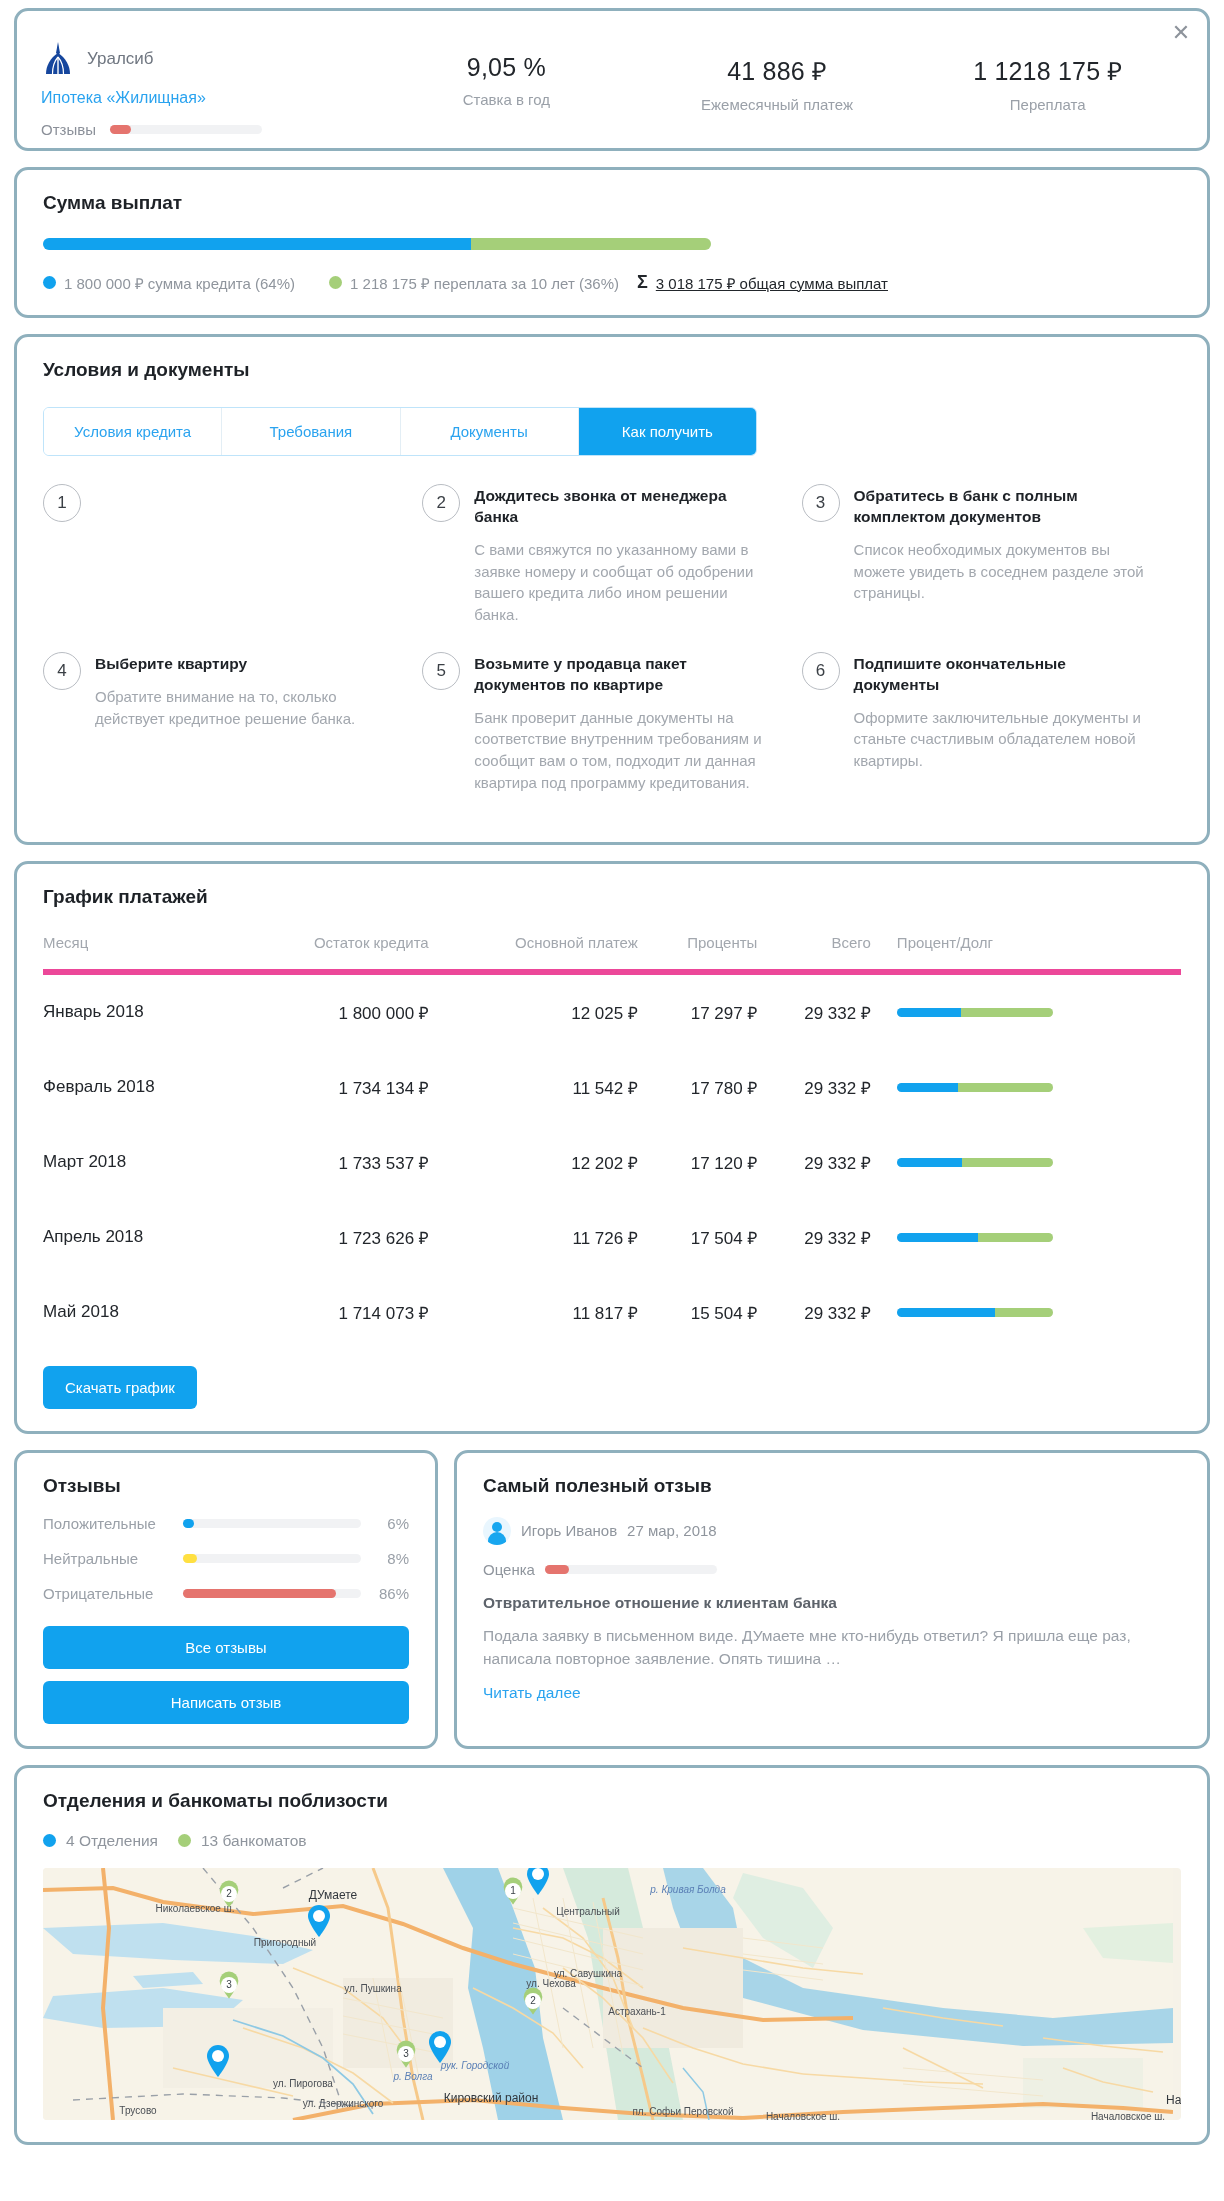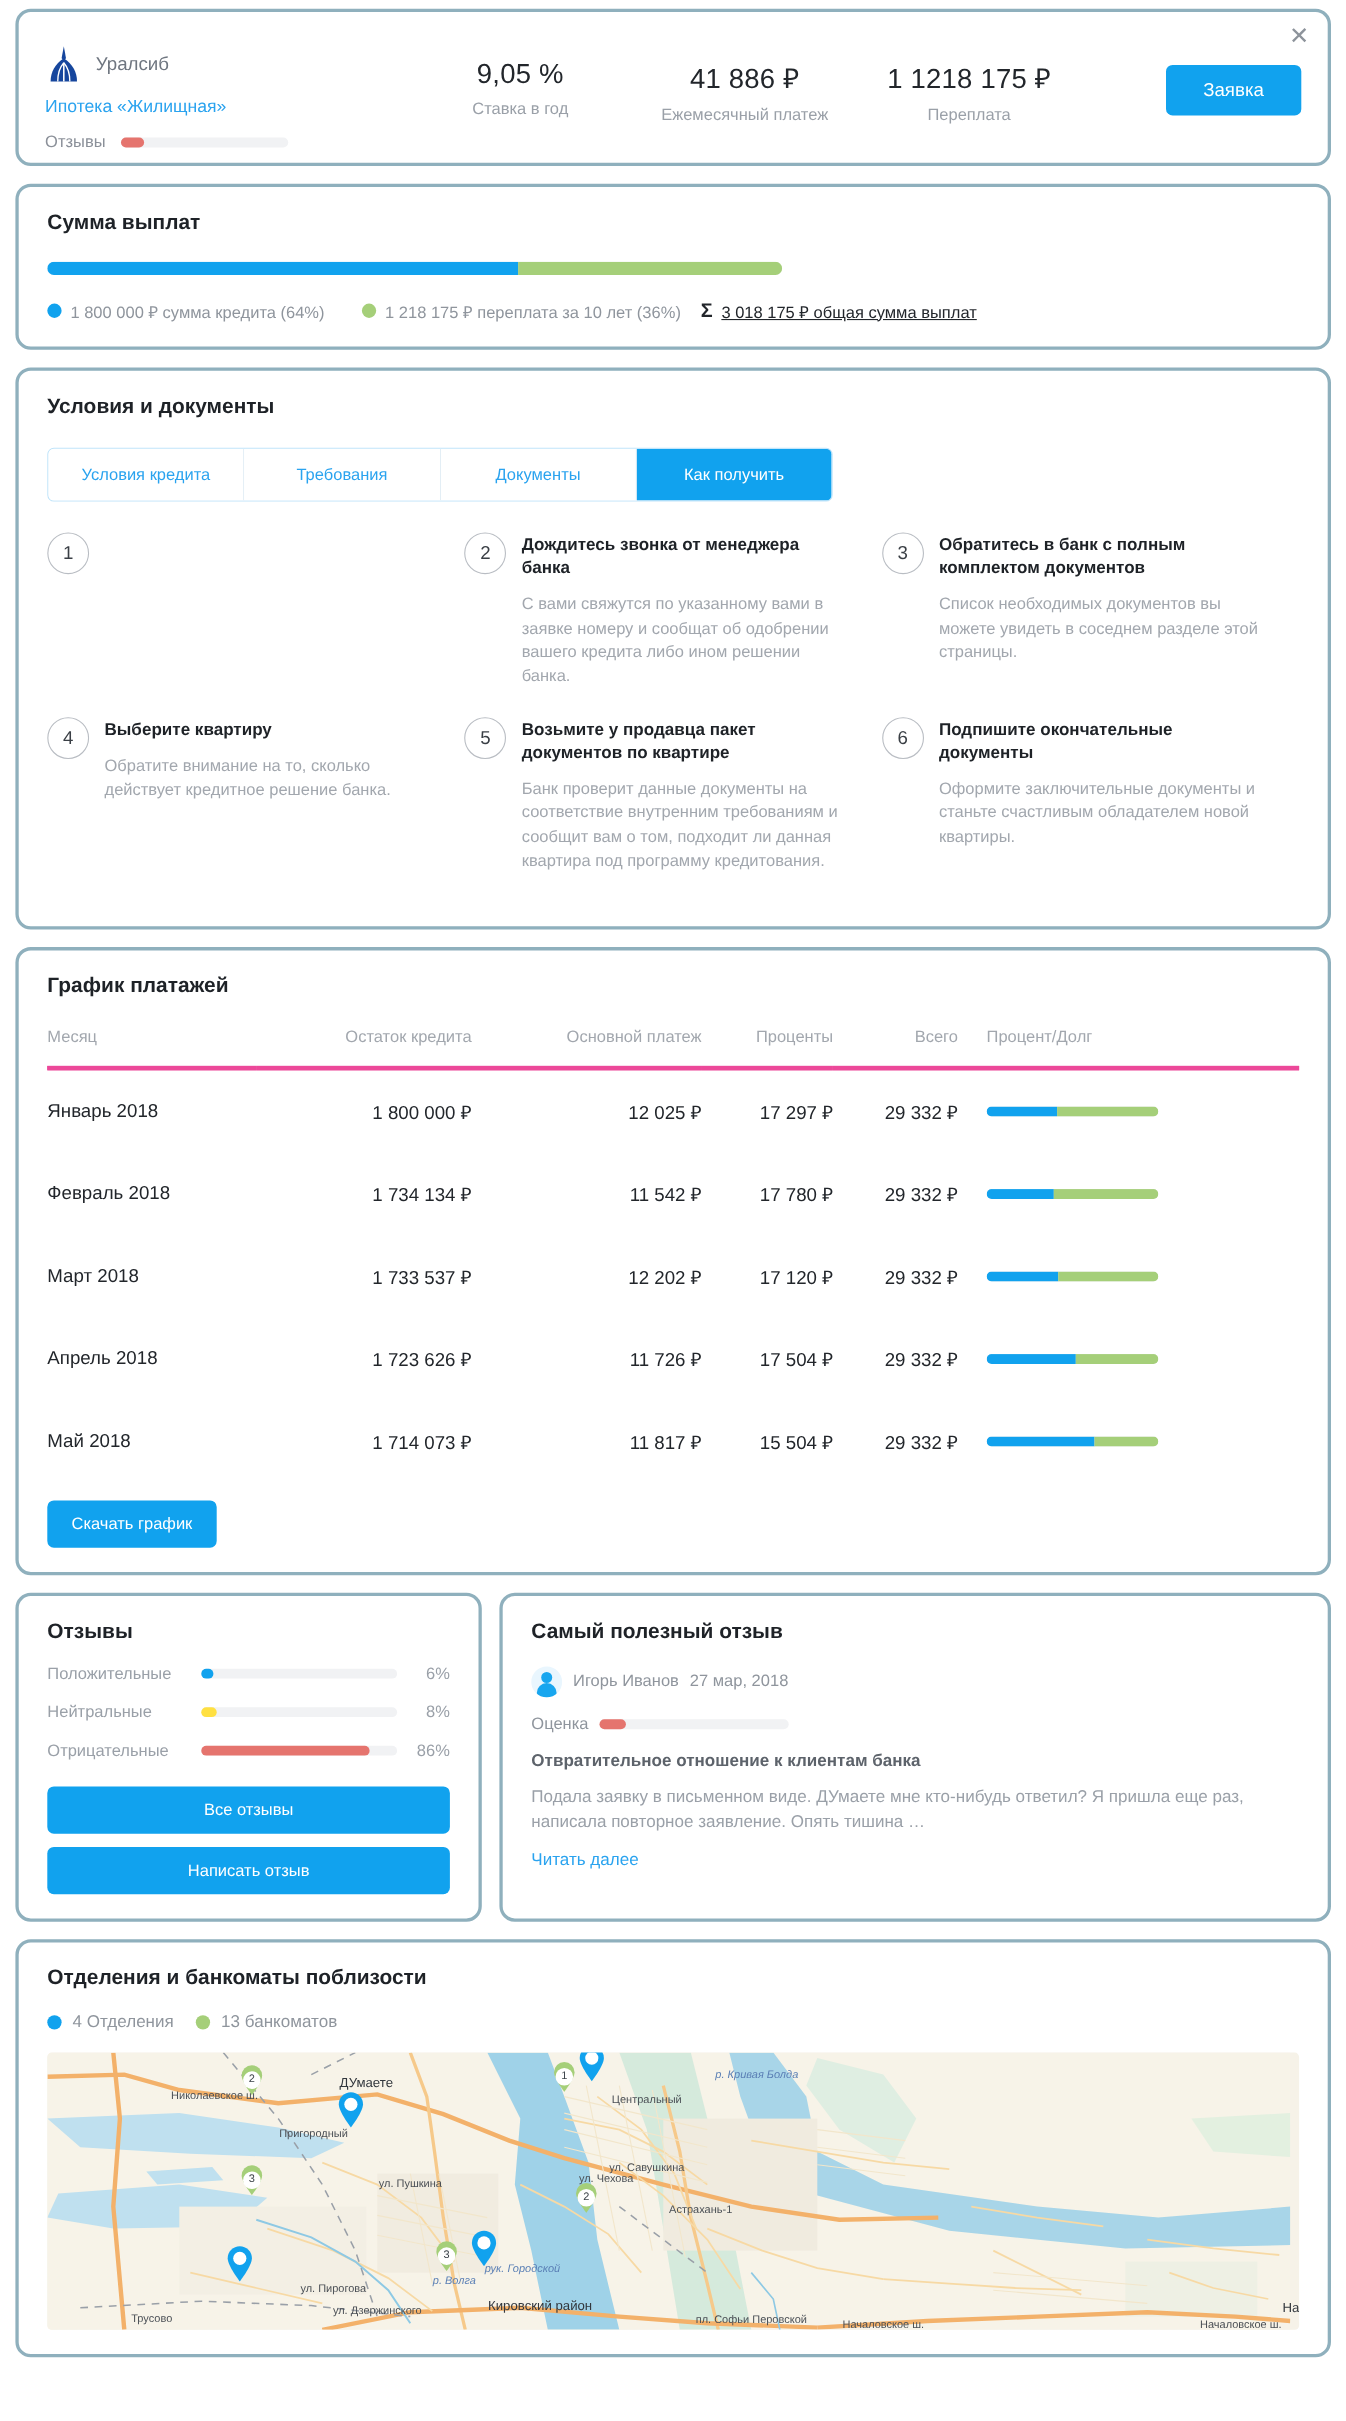--- a/index.html
+++ b/index.html
@@ -87,21 +87,21 @@
     display: flex; align-items: center; justify-content: center;
   }
   .step-body { flex: 1; padding-top: 2px; }
   .step-title { font-size: 15.5px; font-weight: bold; color: #1e2227; line-height: 1.35; }
   .step-text { font-size: 15px; color: #a2a7ae; line-height: 1.45; margin-top: 11px; }
 
   
   table.sched { width: 100%; border-collapse: collapse; margin-top: 26px; }
   table.sched th {
     font-size: 15px; color: #a2a7ae; font-weight: normal; text-align: right;
-    padding: 0 0 18px 0; border-bottom: 4px solid #ec4899;
+    padding: 0 0 18px 0; border-bottom: 6px solid #ec4899;
   }
   table.sched th:first-child, table.sched td:first-child { text-align: left; }
   table.sched th:last-child, table.sched td:last-child { text-align: left; padding-left: 26px;}
   table.sched td { font-size: 17px; color: #22262b; text-align: right; padding: 26px 0; }
   .ratio { width: 156px; height: 9px; border-radius: 5px; display: flex; overflow: hidden; background:#eee; }
   .ratio .a { background: #11a2ee; }
   .ratio .b { background: #a5cf79; }
   .btn-dl { margin-top: 16px; background:#11a2ee; color:#fff; border:none; border-radius:6px;
     font-size:15px; padding:13px 22px; cursor:pointer; font-family:"Liberation Sans", sans-serif; }
 
@@ -186,23 +186,20 @@
         <div class="stat">
           <div class="stat-val">41 886 ₽</div>
           <div class="stat-lbl">Ежемесячный платеж</div>
         </div>
         <div class="stat">
           <div class="stat-val">1 1218 175 ₽</div>
           <div class="stat-lbl">Переплата</div>
         </div>
       </div>
 
-      <div class="hdr-right">
-        <button class="btn-primary">Заявка</button>
-      </div>
     </div>
   </div>
 
   <div class="card">
     <div class="card-inner">
       <div class="sec-title">Сумма выплат</div>
       <div class="sumbar-wrap">
         <div class="sumbar">
           <div class="seg-a" id="payout-seg-a" style="width: 64%;"></div>
           <div class="seg-b" id="payout-seg-b" style="width: 36%;"></div>

